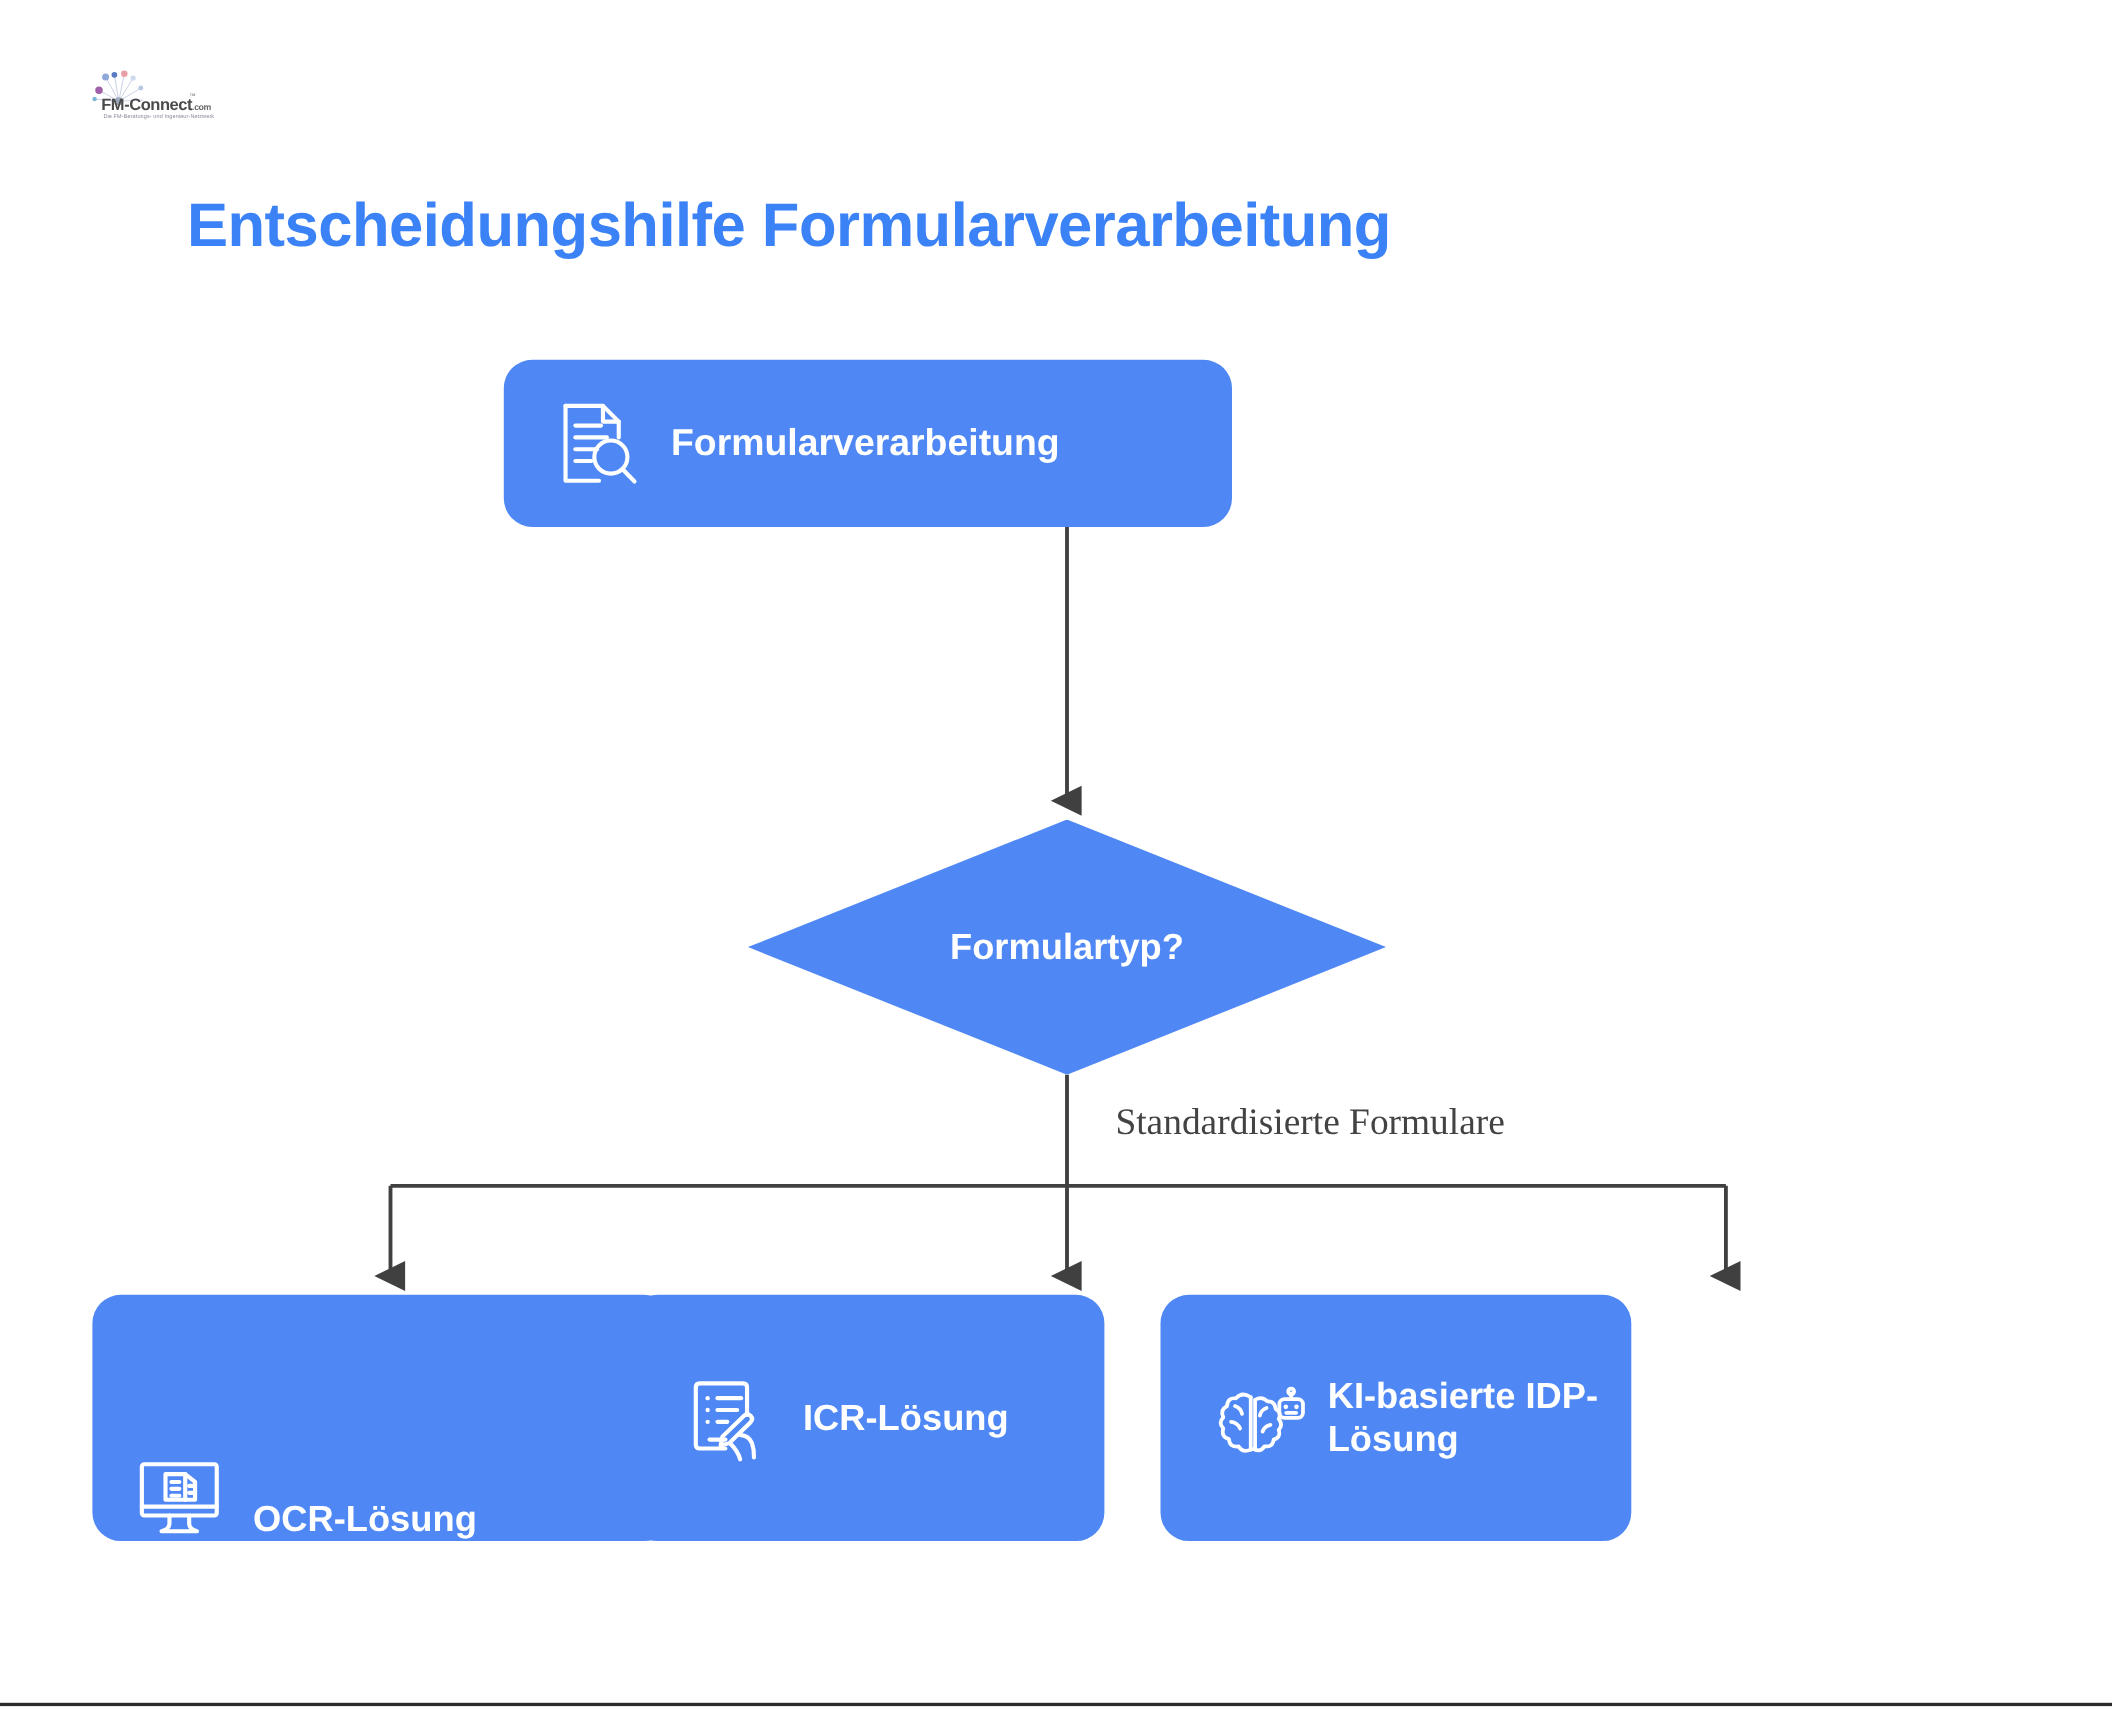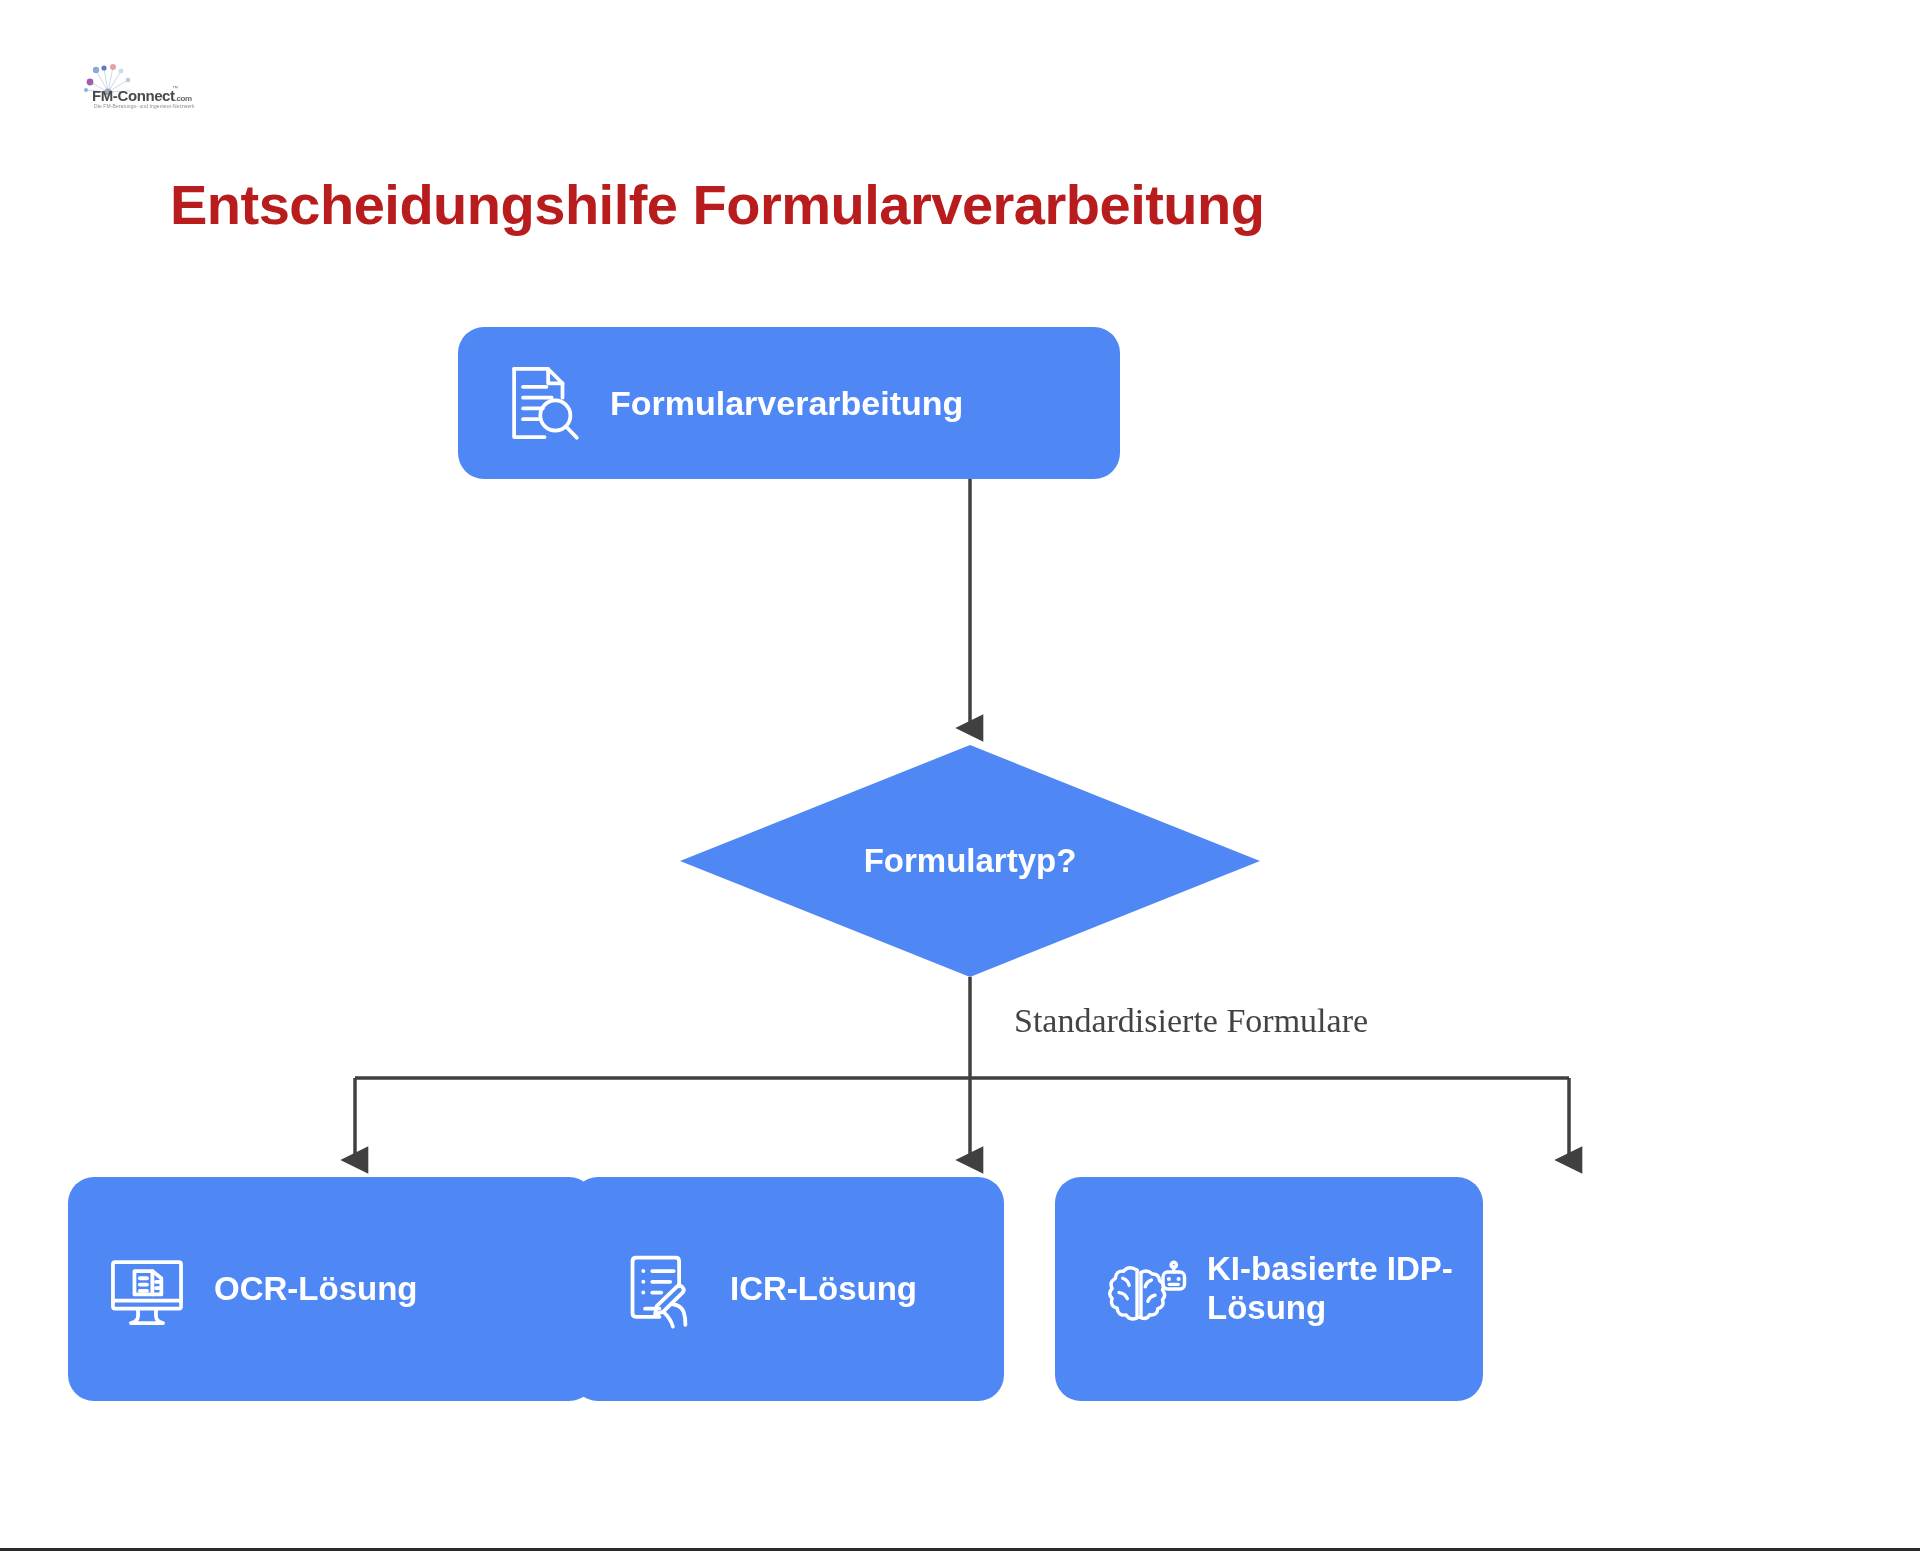--- a/index.html
+++ b/index.html
@@ -64,21 +64,21 @@
     letter-spacing: 0.1px;
   }
 
   
   #page-title {
     position: absolute;
     left: 170px;
     top: 134px;
     font-size: 56px;
     font-weight: bold;
-    color: #b91c1c;
+    color: #3b82f6;
     letter-spacing: -0.5px;
     white-space: nowrap;
   }
 
   
   #flow-canvas {
     position: absolute;
     left: 0;
     top: 0;
     width: 1920px;
@@ -148,21 +148,21 @@
 
   
   .leaf-node {
     top: 1177px;
     height: 224px;
     padding-left: 36px;
     gap: 24px;
   }
   .leaf-node .node-label { font-size: 33px; }
 
-  #node-ocr { left: 68px;   width: 527px; }
+  #node-ocr { left: 84px;   width: 527px; align-items: flex-end; }
   #node-icr { left: 572px;  width: 432px; padding-left: 48px; }
   #node-idp { left: 1055px; width: 428px; }
   #node-idp { padding-left: 48px; gap: 18px; }
   #node-idp .node-label { width: 290px; }
 
   
   #edge-label-standard {
     position: absolute;
     left: 1014px;
     top: 1002px;

